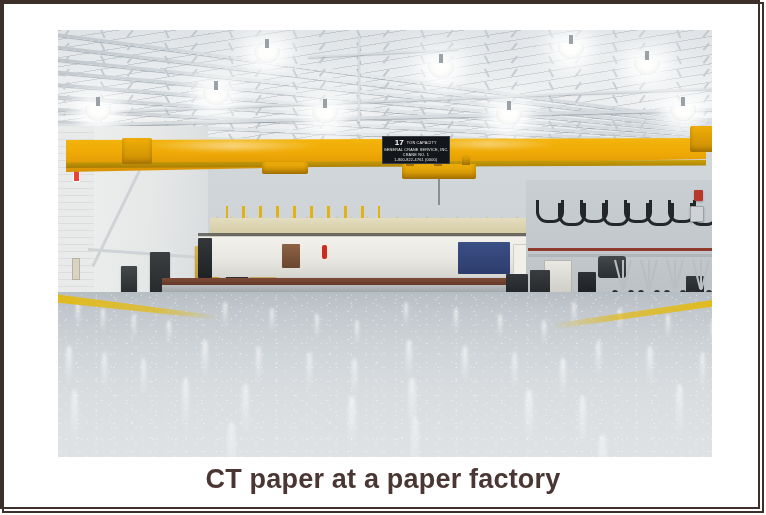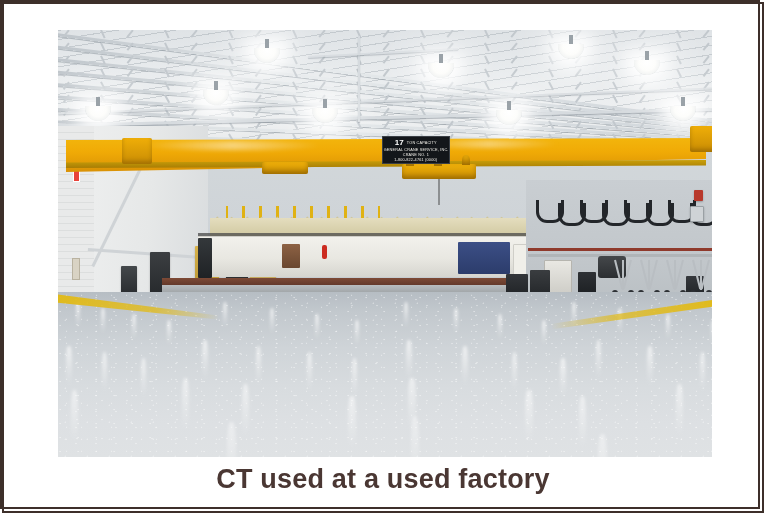--- a/index.html
+++ b/index.html
@@ -841,14 +841,14 @@
           <div class="reflection" style="left: 607.738px; top: 22px; width: 4px; height: 26px; opacity: 0.85;"></div>
           <div class="reflection" style="left: 641.831px; top: 60px; width: 5.6px; height: 40px; opacity: 0.72;"></div>
           <div class="reflection" style="left: 652.586px; top: 28px; width: 4px; height: 26px; opacity: 0.85;"></div>
         </div>
     </div>
     <div class="floor-stripe-left"></div>
     <div class="floor-stripe-right"></div>
 
   </div>
 
-  <div class="caption">CT used at a used factory</div>
+  <div class="caption">CT paper at a paper factory</div>
 </div>
 
 </body></html>

